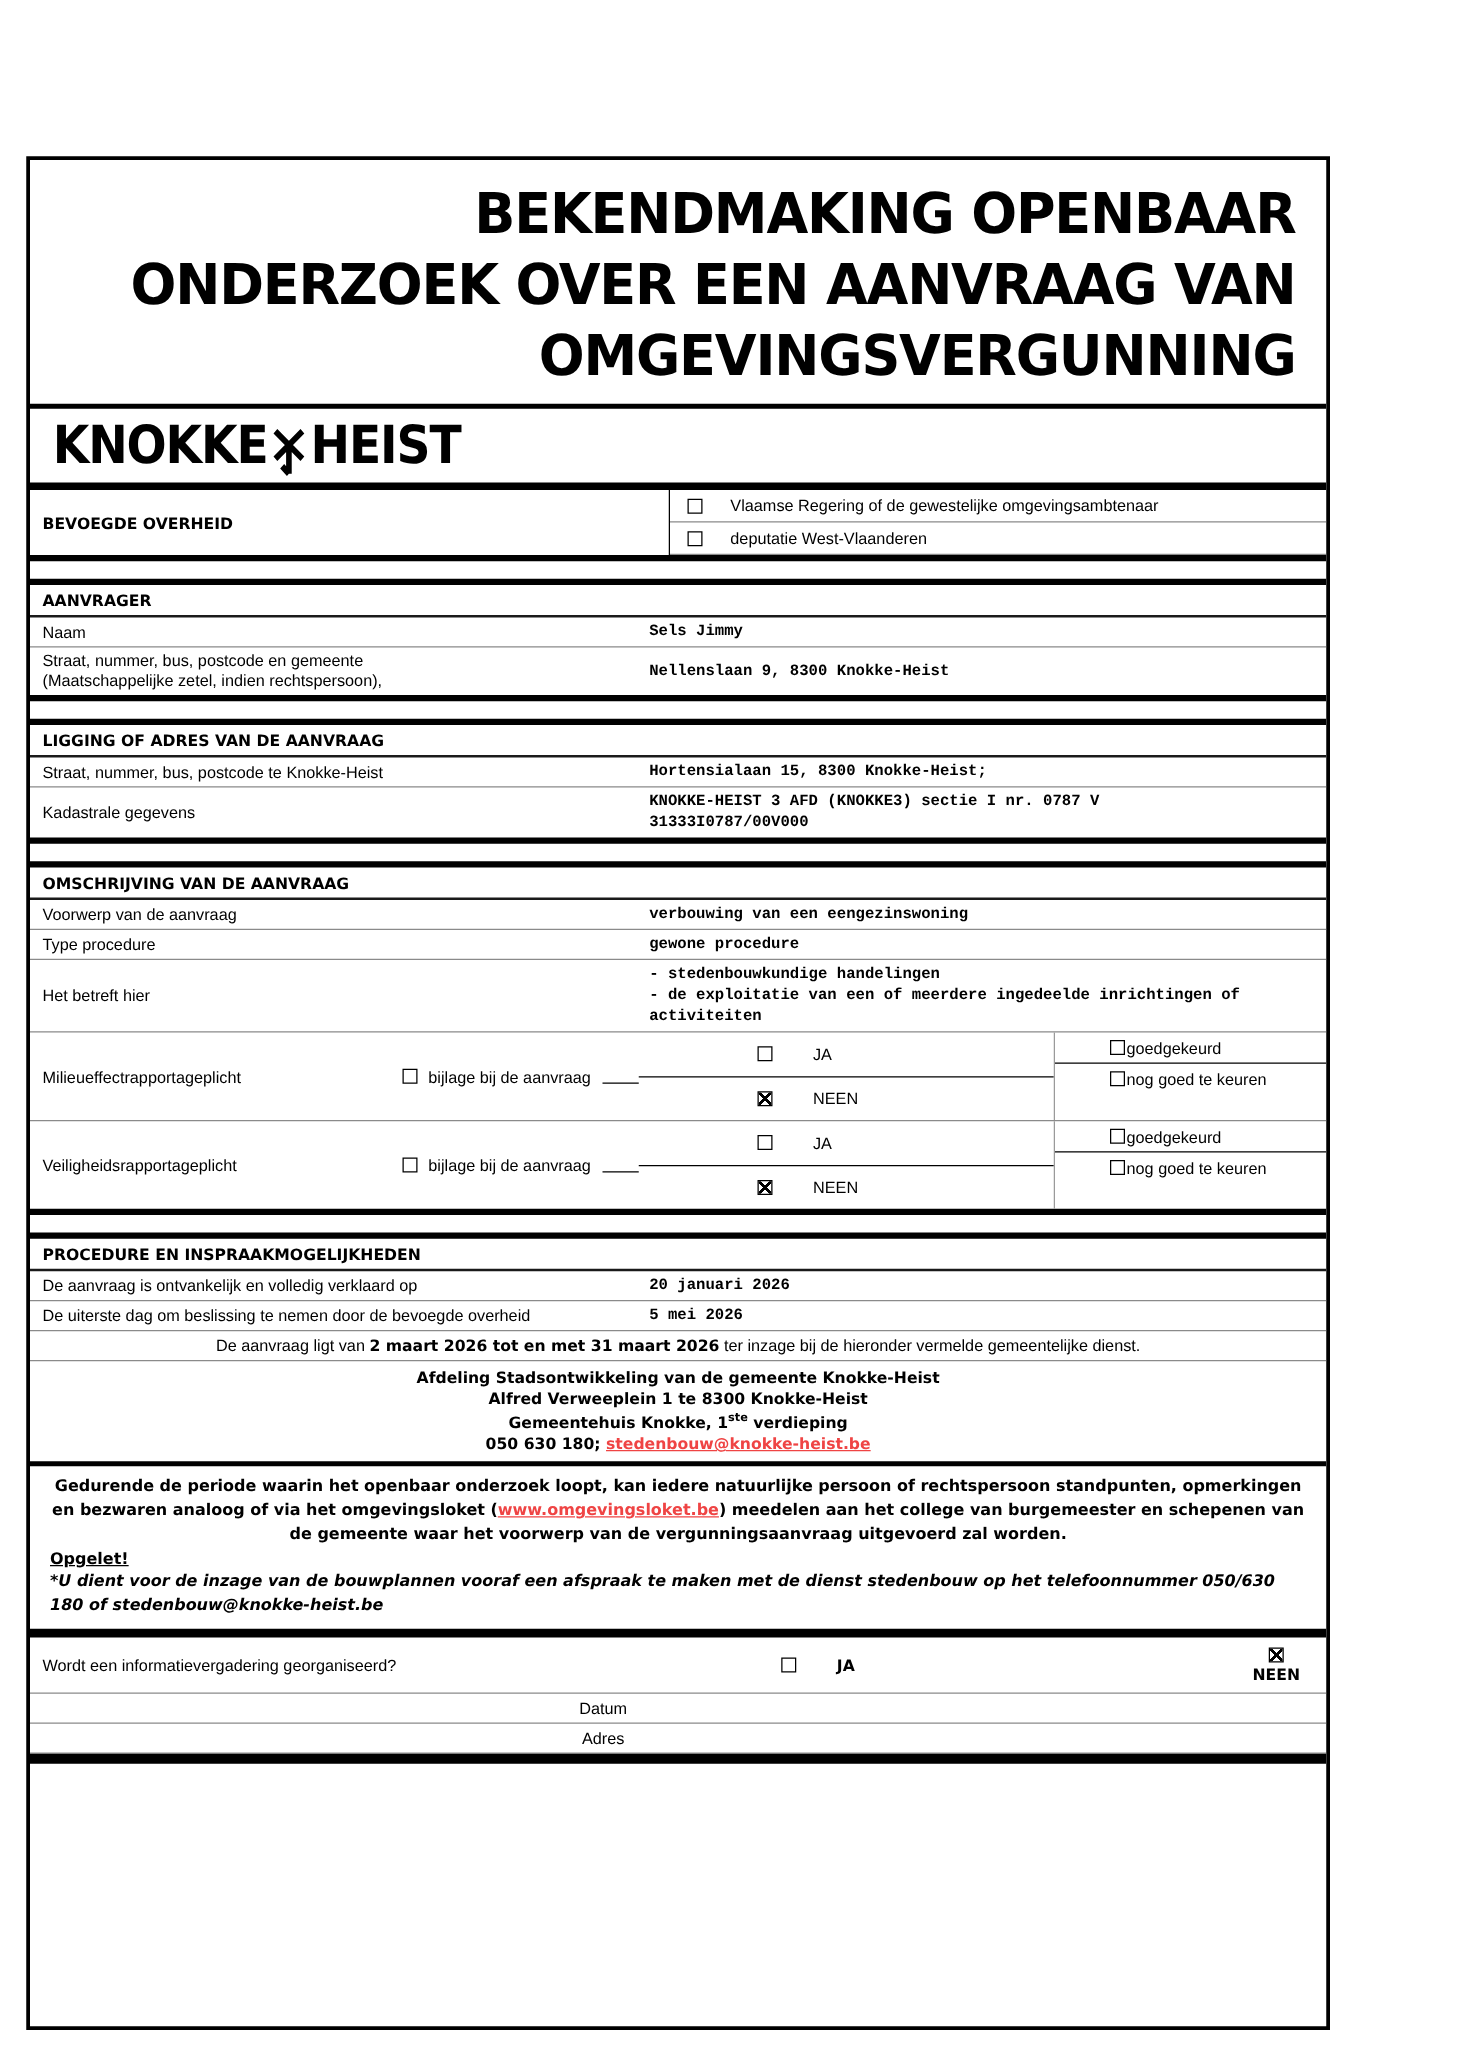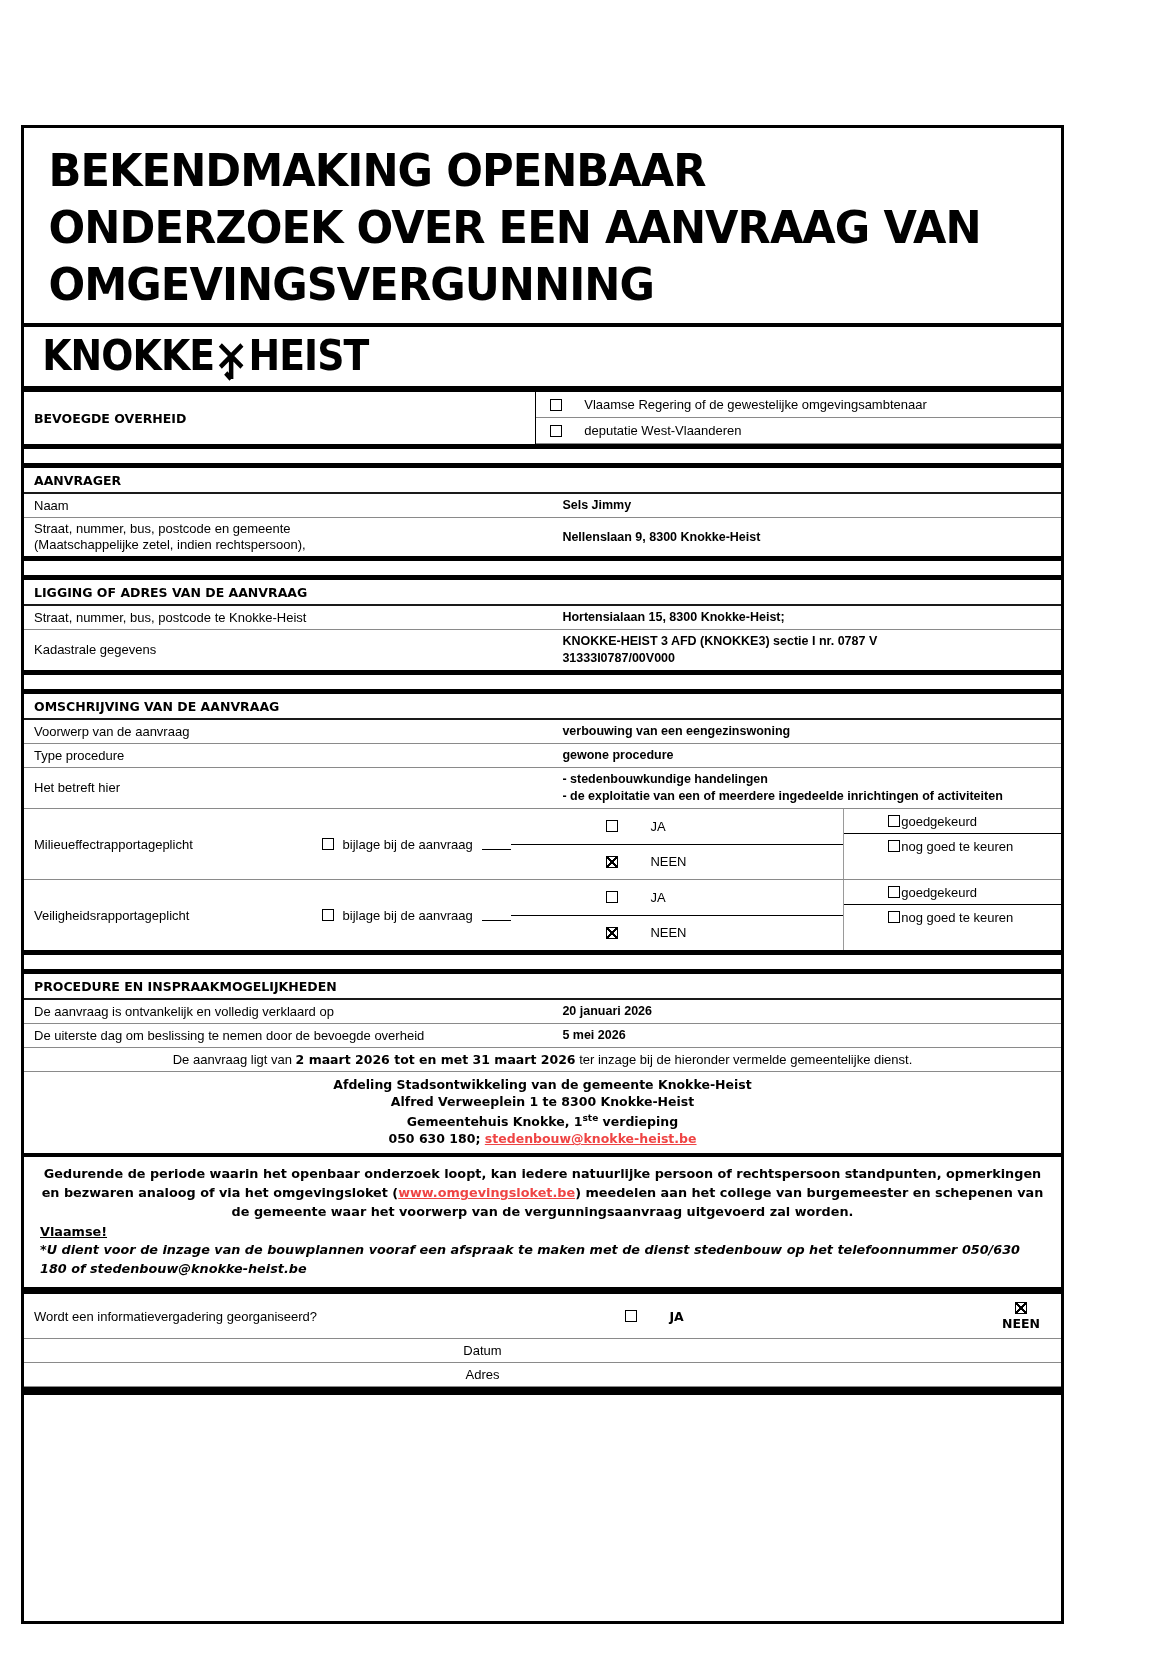--- a/index.html
+++ b/index.html
@@ -1,33 +1,33 @@
 <!DOCTYPE html>
 <html><head>
 <meta charset="utf-8">
 <style>
   html,body { margin:0; padding:0; background:#ffffff; }
   body { width:1169px; height:1654px; position:relative; font-family:"Liberation Sans", sans-serif; color:#000; }
   .doc { position:absolute; left:21px; top:125px; width:1043px; height:1499px; border:3px solid #000; box-sizing:border-box; background:#fff; overflow:hidden; }
 
   
-  .title-block { border-bottom:4px solid #000; padding:14px 4px 10px; text-align:left; }
+  .title-block { border-bottom:4px solid #000; padding:14px 4px 10px; text-align:right; }
   .title-line { font-family:"DejaVu Sans", sans-serif; font-weight:bold; font-size:45px; line-height:57px; letter-spacing:-1px; transform:scaleX(.96); }
 
   
   .logo-block { text-align:left; padding:4px 0 6px; border-bottom:6px solid #000; }
   .logo { display:inline-flex; align-items:center; font-family:"DejaVu Sans", sans-serif; font-weight:bold; font-size:42px; letter-spacing:-1px; transform:scaleX(.9); }
   .logo svg { margin:0 1px; position:relative; top:5px; }
 
   
   .sec-header { font-family:"DejaVu Sans", sans-serif; font-weight:bold; font-size:12.5px; padding:5px 10px 4px; border-bottom:2px solid #1a1a1a; }
   .row { display:flex; border-bottom:1px solid #8a8a8a; align-items:center; min-height:22px; }
   .row.last { border-bottom:none; }
   .lcol { flex:0 0 47%; box-sizing:border-box; padding:3px 8px 3px 10px; font-size:13px; white-space:pre-line; line-height:16px; }
-  .vcol { flex:1; box-sizing:border-box; padding:3px 8px; font-family:Liberation Sans, sans-serif; font-weight:bold; font-size:12.5px; white-space:pre-line; line-height:17px;margin-left:43px; }
+  .vcol { flex:1; box-sizing:border-box; padding:3px 8px; font-family:Liberation Mono, monospace; font-weight:bold; font-size:12.5px; white-space:pre-line; line-height:17px; }
 
   
   .gap  { height:14px; border-top:5px solid #000; border-bottom:5px solid #000; }
   .bar4 { height:0; border-top:4px solid #000; }
   .bar7 { height:0; border-top:7px solid #000; }
   .bar8 { height:0; border-top:8px solid #000; }
 
   
   .cb { width:10px; height:10px; border:1.5px solid #000; display:inline-block; flex:0 0 auto; background:#fff; }
   .cb.checked { background-image:
@@ -226,21 +226,21 @@
   <div class="dienst">
     <div>Afdeling Stadsontwikkeling van de gemeente Knokke-Heist</div>
     <div>Alfred Verweeplein 1 te 8300 Knokke-Heist</div>
     <div><span>Gemeentehuis Knokke, 1</span><sup style="font-size:9px;">ste</sup><span> verdieping</span></div>
     <div><span>050 630 180; </span><a class="link">stedenbouw@knokke-heist.be</a></div>
   </div>
   <div class="bar4"></div>
   <div class="bezwaar">
     <span>Gedurende de periode waarin het openbaar onderzoek loopt, kan iedere natuurlijke persoon of rechtspersoon standpunten, opmerkingen en bezwaren analoog of via het omgevingsloket (</span><a class="link">www.omgevingsloket.be</a><span>) meedelen aan het college van burgemeester en schepenen van de gemeente waar het voorwerp van de vergunningsaanvraag uitgevoerd zal worden.</span>
   </div>
-  <div class="opgelet">Vlaamse!</div>
+  <div class="opgelet">Opgelet!</div>
   <div class="note">*U dient voor de inzage van de bouwplannen vooraf een afspraak te maken met de dienst stedenbouw op het telefoonnummer 050/630 180 of stedenbouw@knokke-heist.be</div>
 
   <div class="bar7"></div>
 
   <div class="info-row">
     <div class="info-label">Wordt een informatievergadering georganiseerd?</div>
     <div class="info-ja">
       <span class="cb"></span>
       <span>JA</span>
     </div>

